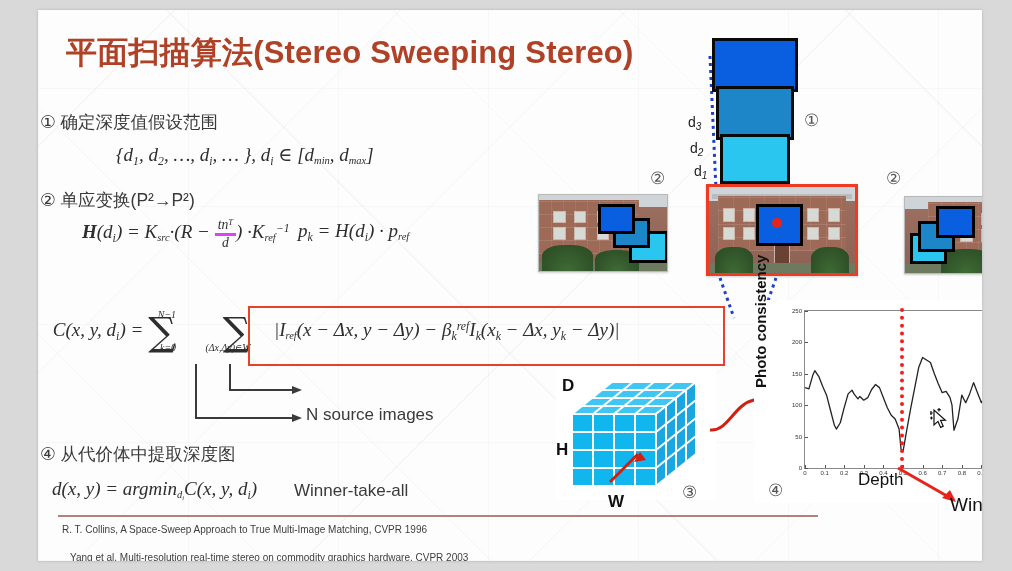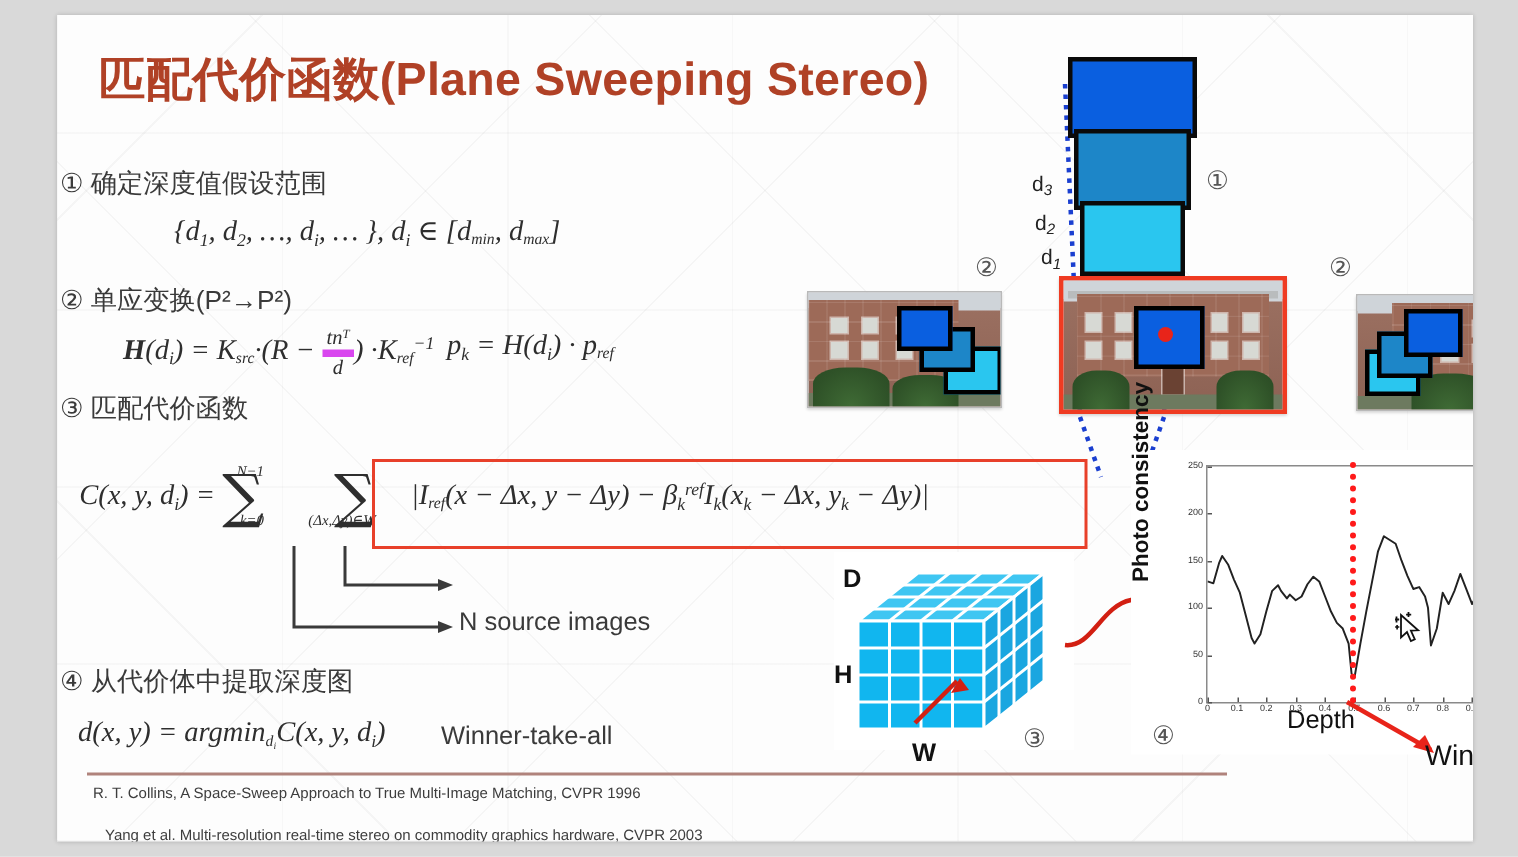--- a/index.html
+++ b/index.html
@@ -50,21 +50,21 @@
   
   .math{
     font-family:"Liberation Serif","DejaVu Serif",serif;
     font-style:italic;color:#2e2e2e;white-space:nowrap;
   }
   .math .up{font-style:normal;}
   sub{font-size:.62em;font-style:italic;vertical-align:-.32em;}
   sup{font-size:.62em;vertical-align:.52em;}
   .subsub{font-size:.55em;vertical-align:-.28em;}
   .frac{display:inline-block;vertical-align:middle;text-align:center;line-height:1.05;}
-  .frac .n{display:block;border-bottom:5px solid #d946ef;padding:0 3px;font-size:.72em;}
+  .frac .n{display:block;border-bottom:3px solid #d946ef;padding:0 3px;font-size:.72em;}
   .frac .d{display:block;padding:0 3px;font-size:.72em;}
   .bigsum{
     display:inline-block;font-size:2.05em;font-style:normal;
     line-height:.62;vertical-align:-.28em;
     font-family:"DejaVu Serif",serif;
   }
   .sumwrap{display:inline-block;text-align:right;vertical-align:middle;line-height:1;}
   .sumwrap .lim{display:block;font-size:.52em;font-style:italic;}
   .sumwrap .lim.top{margin-bottom:-2px;}
   .sumwrap .lim.bot{margin-top:-1px;margin-left:12px;}
@@ -143,21 +143,21 @@
     border-left:4px dotted #ff1a1a;
   }
   #cursor{position:absolute;left:176px;top:108px;width:22px;height:24px;}
 </style>
 </head>
 <body>
 
 <div id="slide-frame">
 <div id="slide">
 
-  <div class="abs" id="title">匹配代价函数(Plane Sweeping Stereo)</div>
+  <div class="abs" id="title">平面扫描算法(Stereo Sweeping Stereo)</div>
 
   <div class="abs step" style="left:2px;top:100px;">
     <span>①</span>
     <span>确定深度值假设范围</span>
   </div>
 
   <div class="abs math" style="left:78px;top:133px;font-size:19px;">
     {<span class="up"></span><span>d<sub>1</sub></span>, <span>d<sub>2</sub></span>, …, <span>d<sub>i</sub></span>, … }, <span>d<sub>i</sub></span>
     <span class="up">∈</span> [<span>d<span class="subsub">min</span></span>,
     <span>d<span class="subsub">max</span></span>]
@@ -171,24 +171,20 @@
   <div class="abs math" style="left:44px;top:208px;font-size:19px;">
     <b>H</b>(<span>d<sub>i</sub></span>) = <span>K<span class="subsub">src</span></span>·(<span>R</span> −
     <span class="frac"><span class="n">tn<sup>T</sup></span><span class="d">d</span></span>)
     ·<span>K<span class="subsub">ref</span><sup>−1</sup></span>
   </div>
 
   <div class="abs math" style="left:260px;top:210px;font-size:19px;">
     <span>p<sub>k</sub></span> = <span>H</span>(<span>d<sub>i</sub></span>) · <span>p<span class="subsub">ref</span></span>
   </div>
 
-  <div class="abs step" style="left:2px;top:250px;">
-    <span>③</span>
-    <span>匹配代价函数</span>
-  </div>
 
   <div class="abs math" style="left:0px;top:300px;font-size:19px;">
     <span style="display:inline-block;width:10px;"></span>
     <span>C</span>(<span>x</span>, <span>y</span>, <span>d<sub>i</sub></span>) =
     <span class="sumwrap">
       <span class="lim top">N−1</span>
       <span class="bigsum">∑</span>
       <span class="lim bot">k=0</span>
     </span>
     <span style="display:inline-block;width:8px;"></span>

